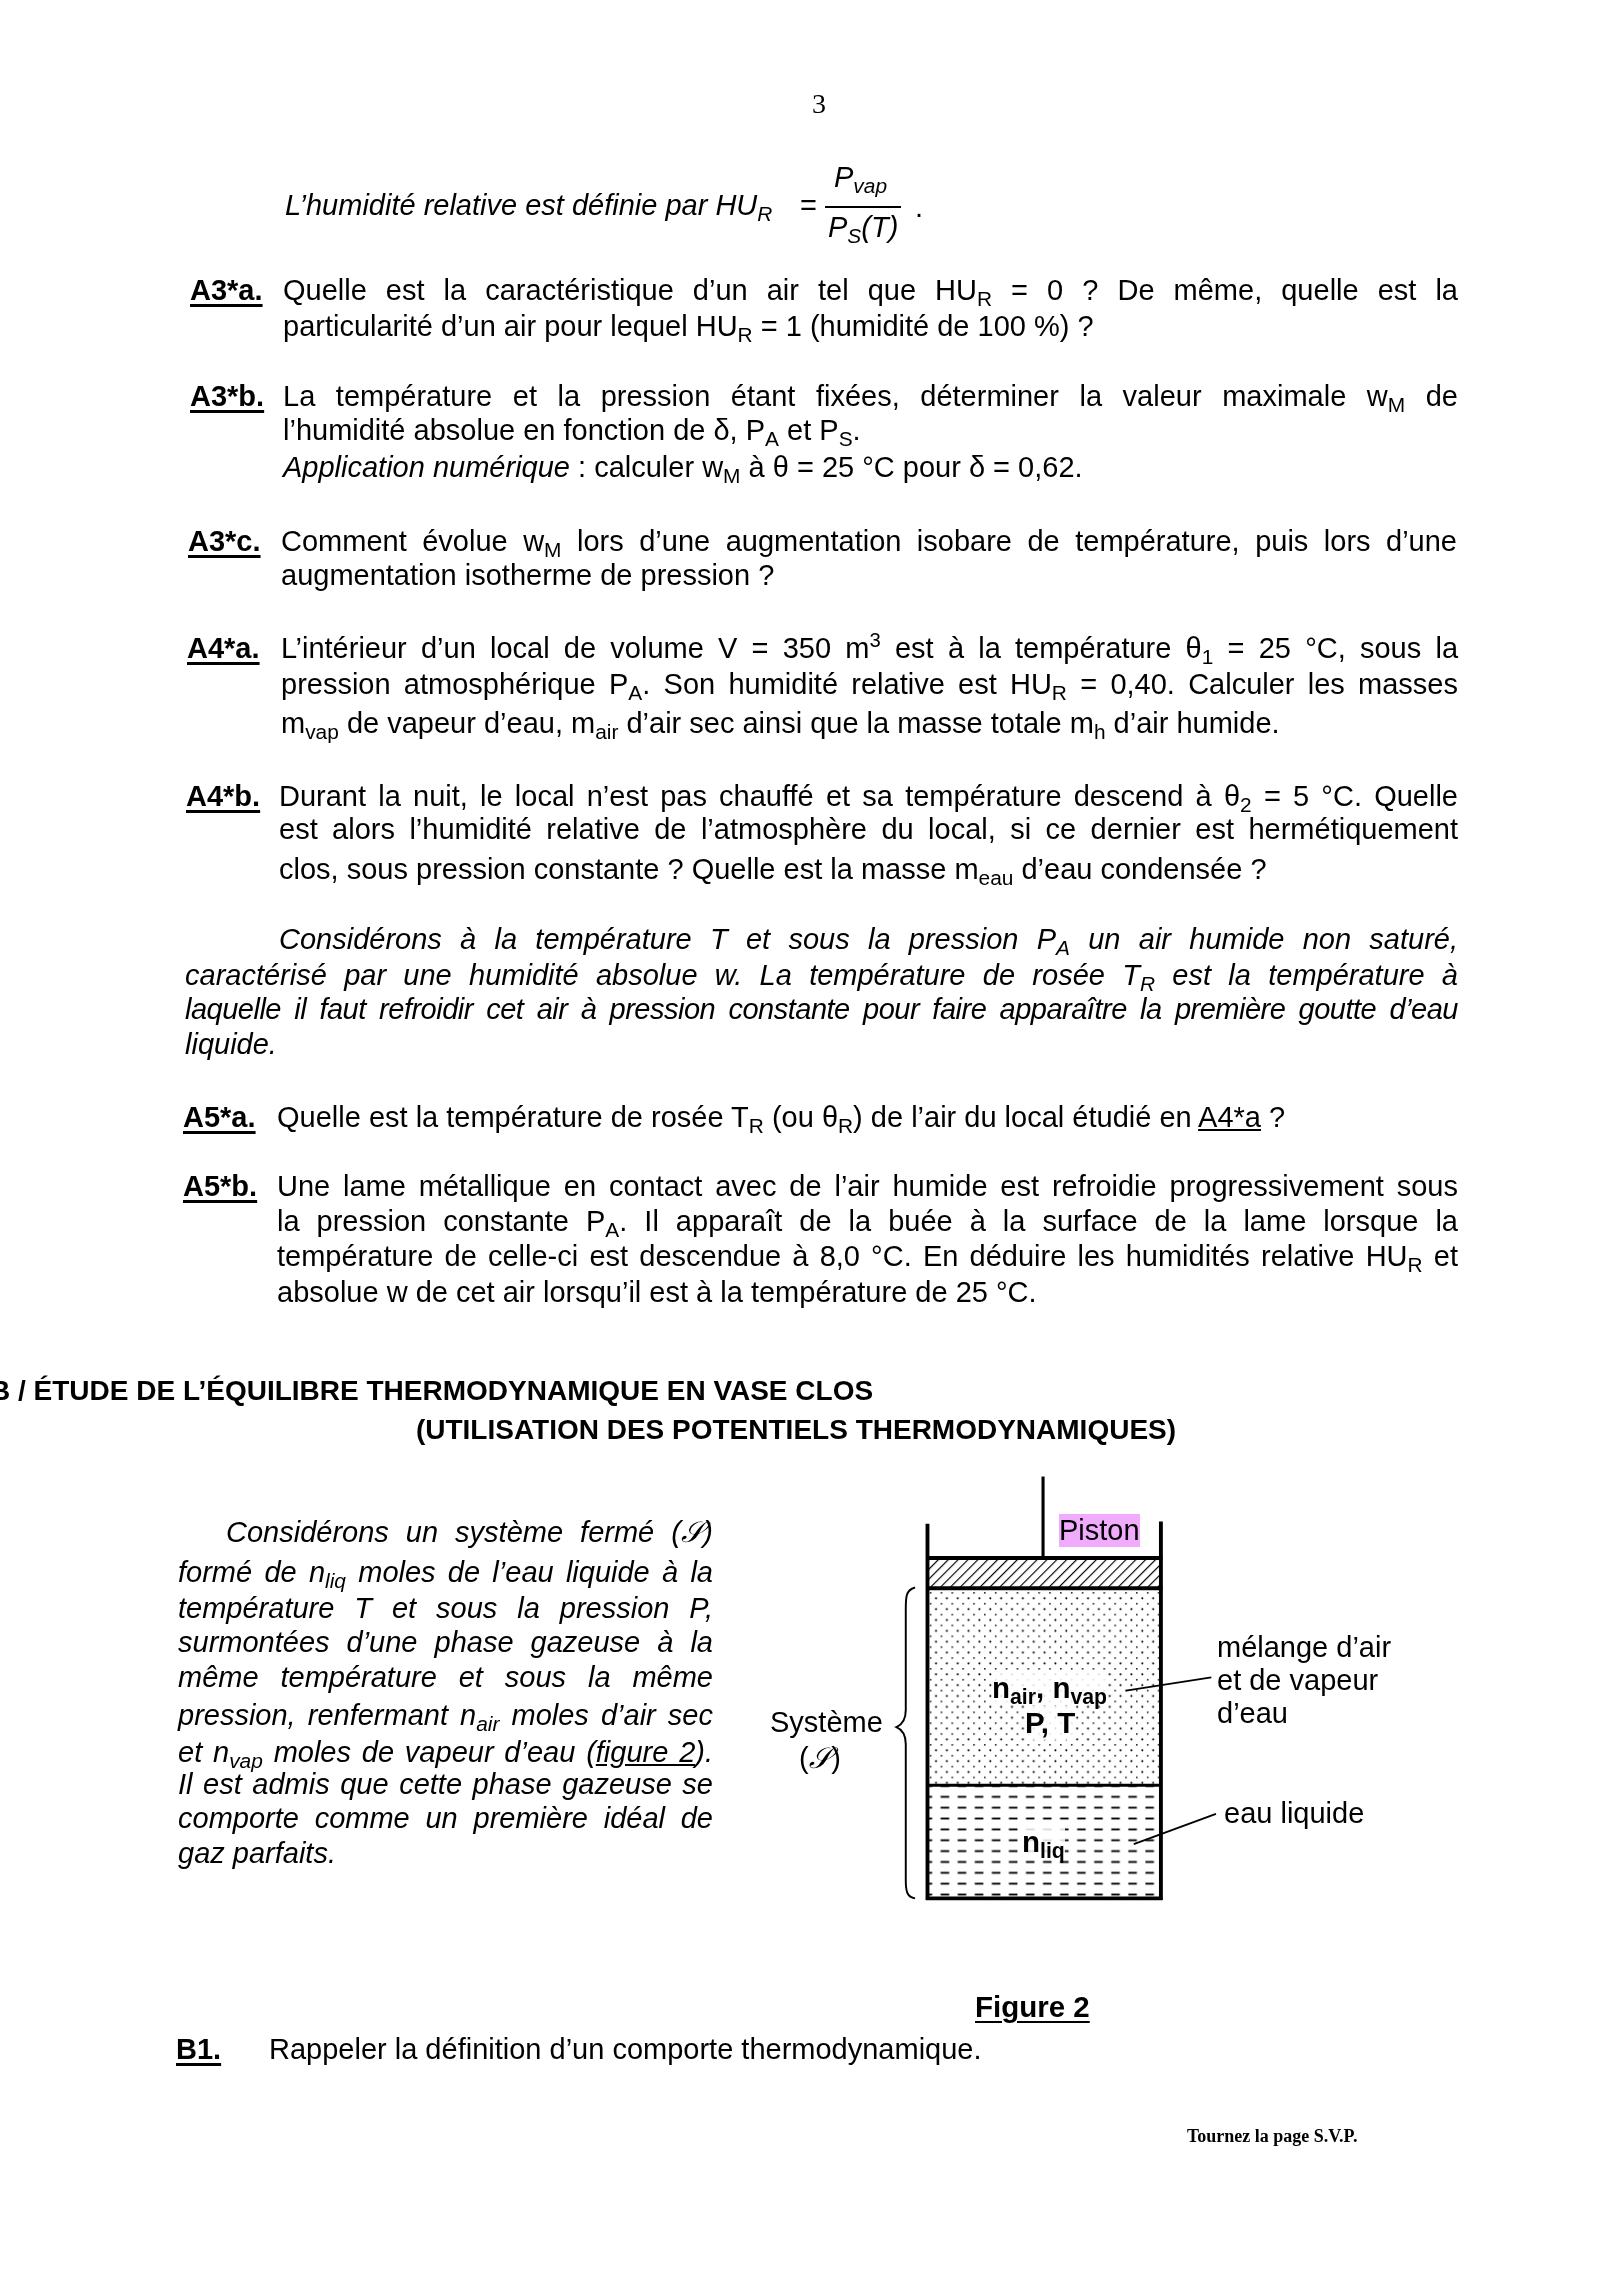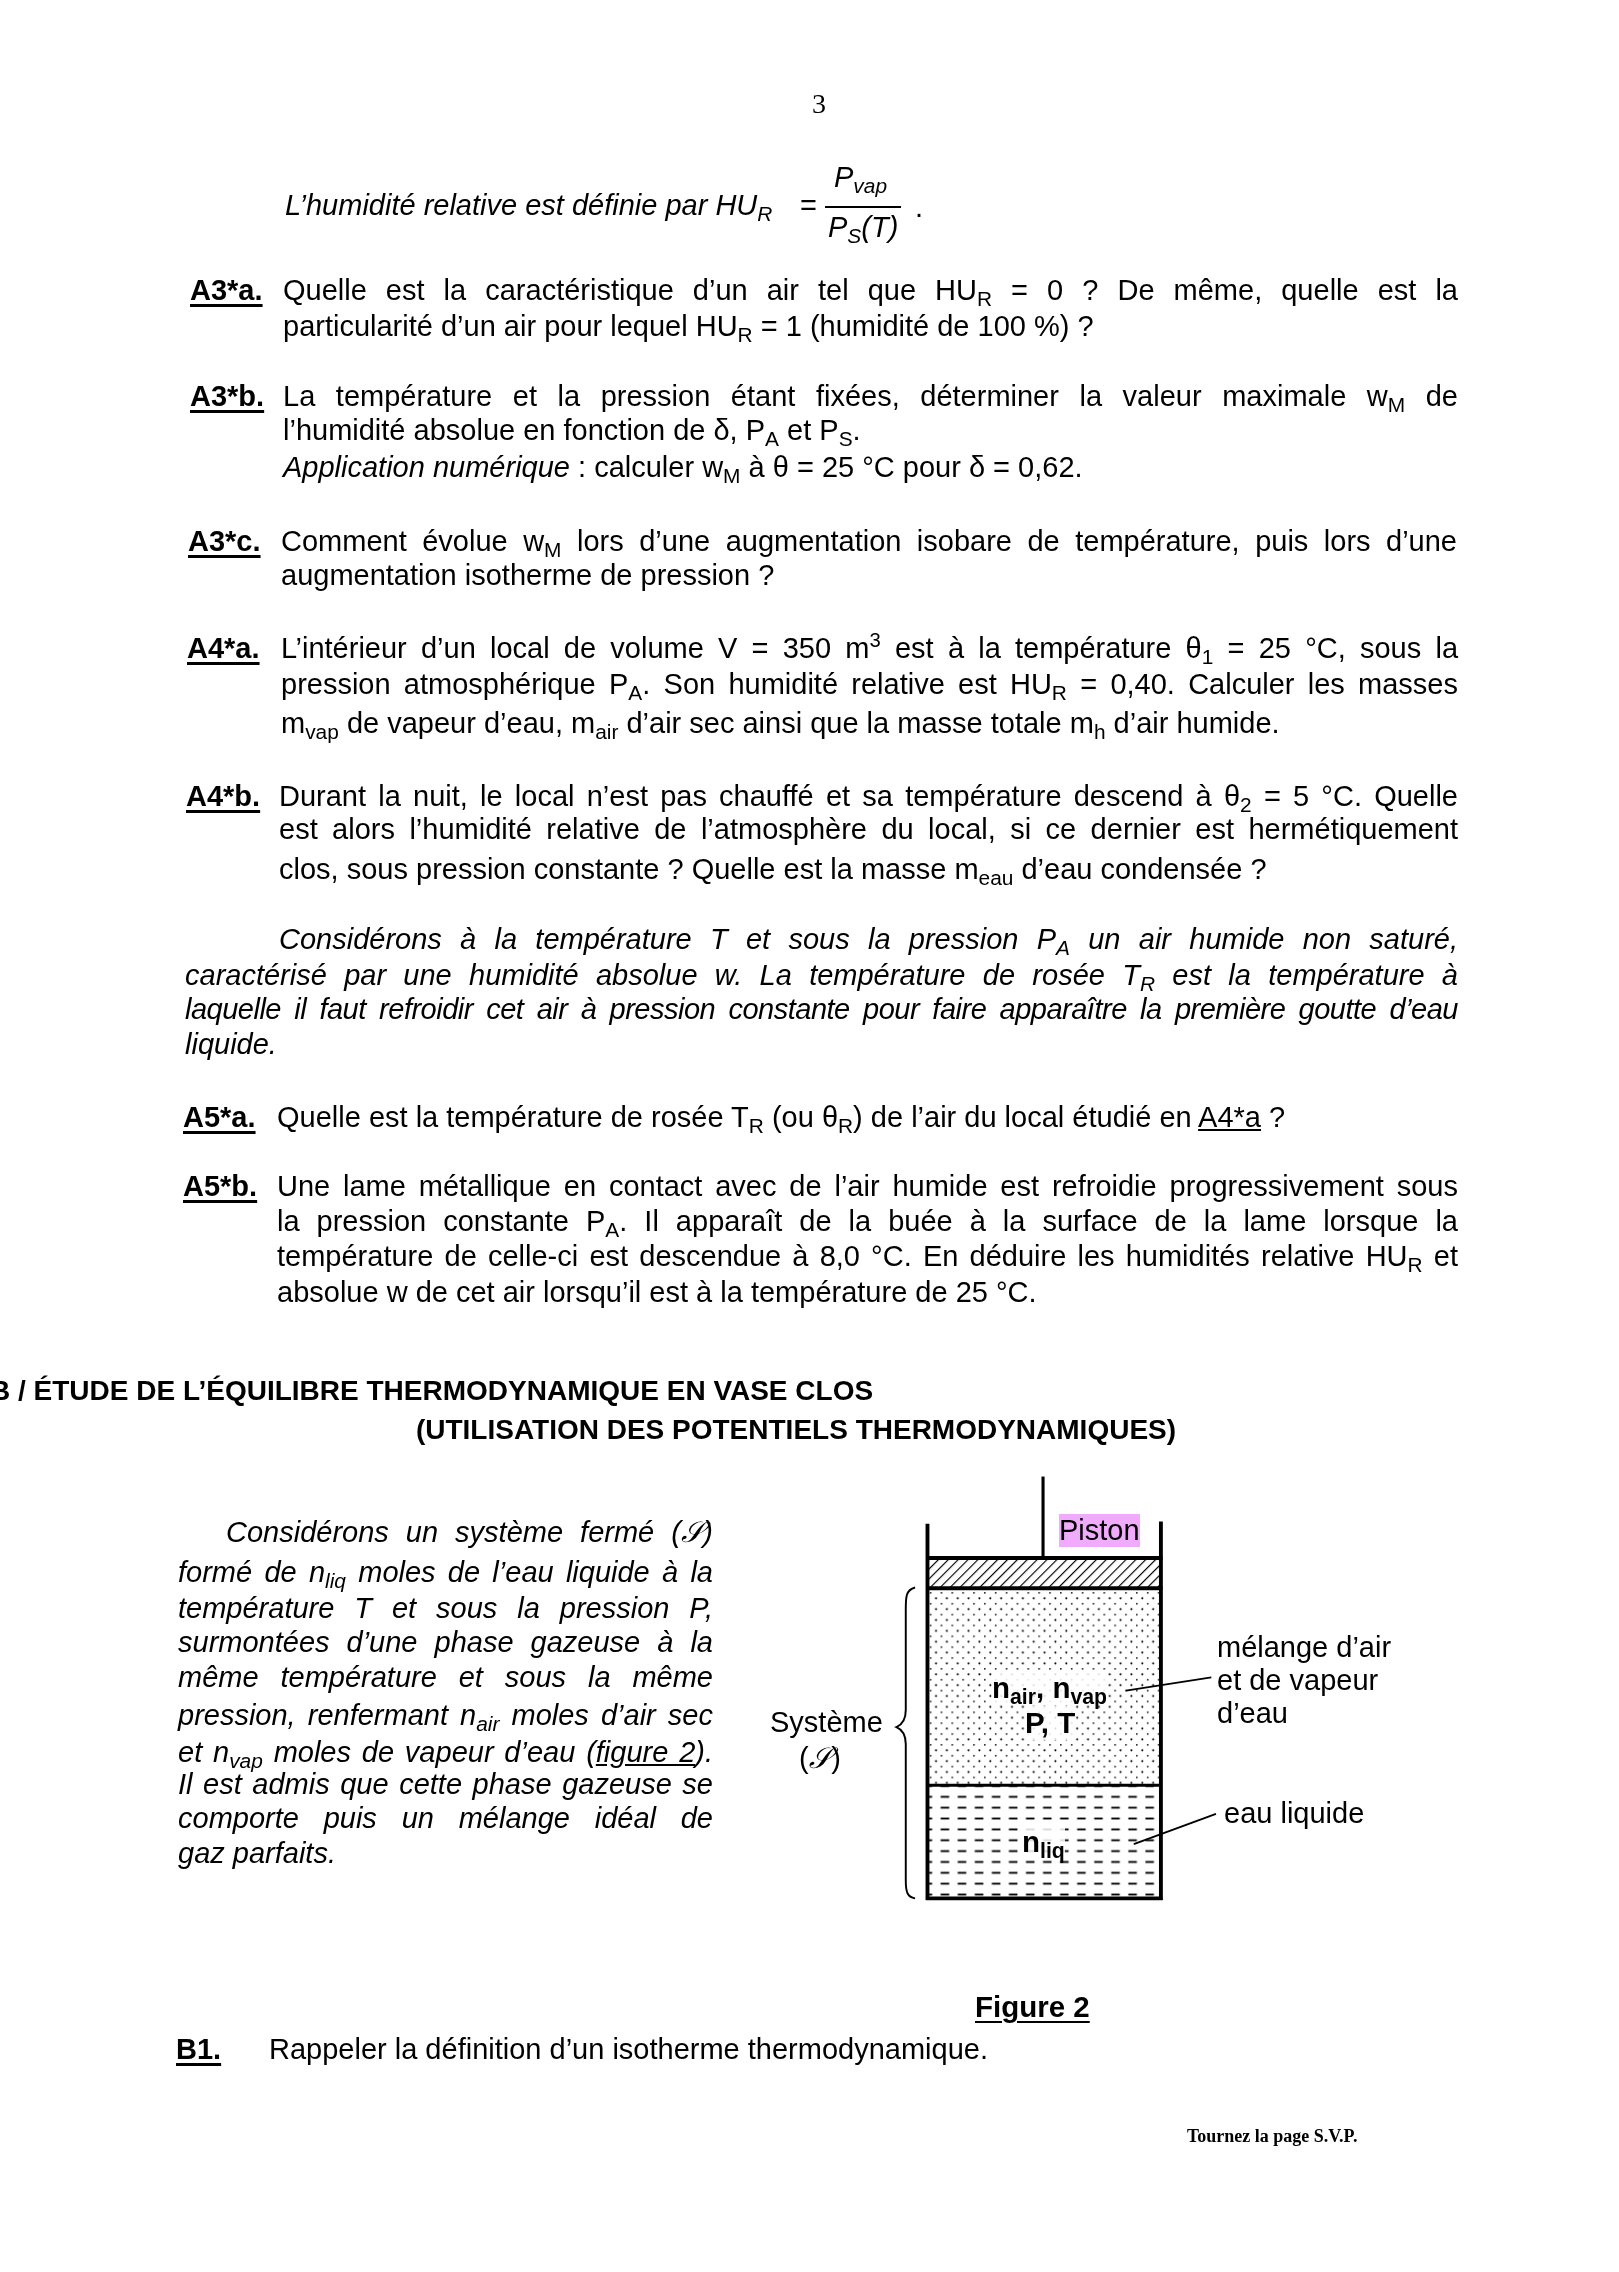--- a/index.html
+++ b/index.html
@@ -77,21 +77,21 @@
 <div class="abs heading" style="left:0;width:1620px;top:1410px;text-align:center;"><span style="position:relative;left:-14px;">(UTILISATION DES POTENTIELS THERMODYNAMIQUES)</span></div>
 
 <div class="ln it" style="left:226px;top:1514px;width:487px;text-align:justify;text-align-last:justify;white-space:normal;">Considérons un système fermé (<span class="script">𝒮</span>)</div>
 <div class="ln it just" style="left:178px;top:1554px;width:535px;">formé de n<sub>liq</sub> moles de l’eau liquide à la</div>
 <div class="ln it just" style="left:178px;top:1590px;width:535px;">température T et sous la pression P,</div>
 <div class="ln it just" style="left:178px;top:1624px;width:535px;">surmontées d’une phase gazeuse à la</div>
 <div class="ln it just" style="left:178px;top:1659px;width:535px;">même température et sous la même</div>
 <div class="ln it just" style="left:178px;top:1697px;width:535px;">pression, renfermant n<sub>air</sub> moles d’air sec</div>
 <div class="ln it just" style="left:178px;top:1734px;width:535px;">et n<sub>vap</sub> moles de vapeur d’eau (<span class="u">figure 2</span>).</div>
 <div class="ln it just" style="left:178px;top:1766px;width:535px;">Il est admis que cette phase gazeuse se</div>
-<div class="ln it just" style="left:178px;top:1800px;width:535px;">comporte puis un mélange idéal de</div>
+<div class="ln it just" style="left:178px;top:1800px;width:535px;">comporte comme un première idéal de</div>
 <div class="ln it" style="left:178px;top:1835px;">gaz parfaits.</div>
 
 <svg class="abs" style="left:0;top:0;" width="1620" height="2273" viewBox="0 0 2089 2931">
   <defs>
     <pattern id="hatch" patternUnits="userSpaceOnUse" width="9" height="9" patternTransform="rotate(45)">
       <line x1="0" y1="0" x2="0" y2="9" stroke="#000" stroke-width="3"></line>
     </pattern>
     <pattern id="dots" patternUnits="userSpaceOnUse" width="14" height="14">
       <circle cx="3" cy="3" r="1.3" fill="#000"></circle>
       <circle cx="10" cy="10" r="1.1" fill="#000"></circle>
@@ -131,16 +131,16 @@
 <div class="abs fig-label script" style="left:799px;top:1741px;font-style:normal;"><span style="font-family:'Liberation Sans',sans-serif;">(</span><span class="script">𝒮</span><span style="font-family:'Liberation Sans',sans-serif;">)</span></div>
 <div class="abs fig-label" style="left:1217px;top:1631px;line-height:33px;">
   <div>mélange d’air</div>
   <div>et de vapeur</div>
   <div>d’eau</div>
 </div>
 <div class="abs fig-label" style="left:1224px;top:1797px;">eau liquide</div>
 <div class="abs" style="left:975px;top:1990px;font-size:29.5px;font-weight:bold;text-decoration:underline;text-decoration-thickness:2.3px;text-underline-offset:3.9px;">Figure 2</div>
 
 <div class="lbl" style="left:176px;top:2031px;">B1.</div>
-<div class="ln" style="left:269px;top:2031px;">Rappeler la définition d’un isotherme thermodynamique.</div>
+<div class="ln" style="left:269px;top:2031px;">Rappeler la définition d’un comporte thermodynamique.</div>
 
 <div class="abs footer" style="left:1187px;top:2126px;">Tournez la page S.V.P.</div>
 
 
 </body></html>

